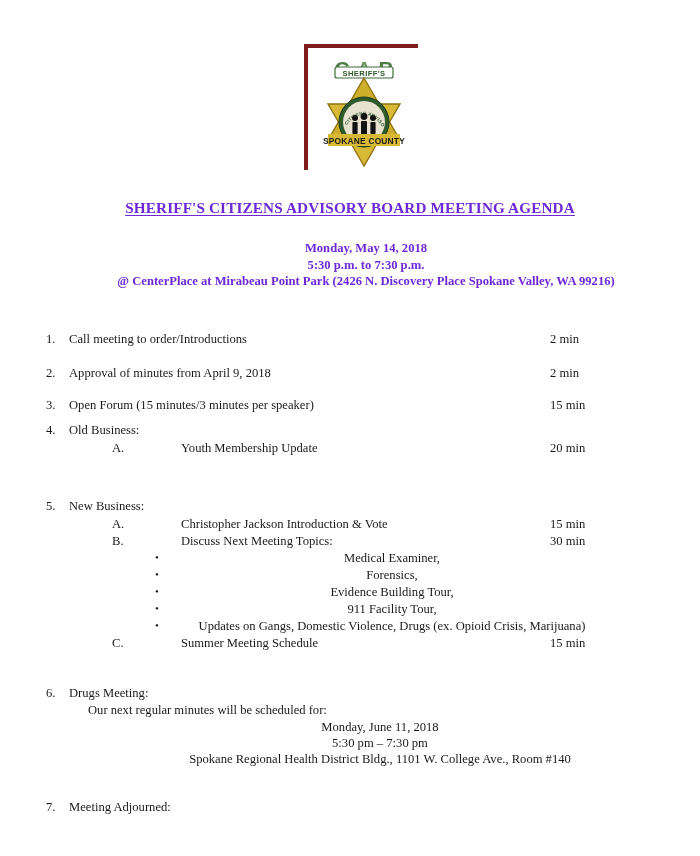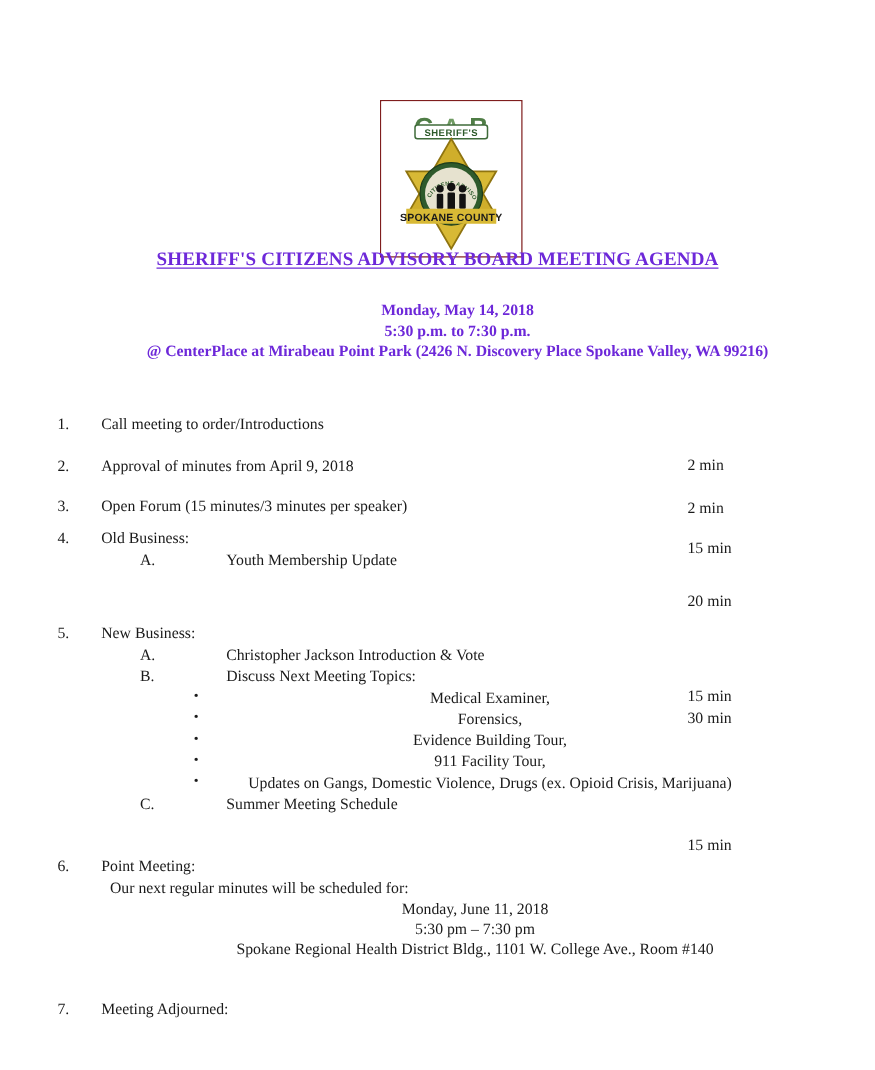--- a/index.html
+++ b/index.html
@@ -22,24 +22,23 @@
     background: #ffffff;
   }
 
   
   .logo-box {
     position: absolute;
     left: 304px;
     top: 44px;
     width: 114px;
     height: 126px;
-    border: 1px solid #7f1d1d;
+    border: 4px solid #7f1d1d;
     background: #ffffff;
     box-sizing: border-box;
-    margin-top: 36px;
   }
   .logo-svg { display: block; width: 112px; height: 124px; }
 
   
   .doc-title {
     position: absolute;
     left: 0;
     top: 199px;
     width: 700px;
     text-align: center;
@@ -81,21 +80,21 @@
   }
   .num {
     position: absolute;
     left: 46px;
     top: 0;
     width: 18px;
     text-align: left;
   }
   .txt-l1 {
     position: absolute;
-    left: 81px;
+    left: 69px;
     top: 0;
     width: 470px;
   }
   .letter {
     position: absolute;
     left: 112px;
     top: 0;
     width: 20px;
   }
   .txt-l2 {
@@ -118,21 +117,20 @@
     width: 440px;
     white-space: nowrap;
     text-align: center;
   }
   .dur {
     position: absolute;
     left: 550px;
     top: 0;
     width: 80px;
     text-align: left;
-    margin-top: 33px;
   }
   .center-sub {
     position: absolute;
     left: 0;
     top: 0;
     width: 700px;
     text-align: center;
     padding-left: 30px;
   }
   .indent-note {
@@ -265,21 +263,21 @@
     </div>
 
     <div class="row" style="height:50px">
       <span class="letter">C.</span>
       <span class="txt-l2">Summer Meeting Schedule</span>
       <span class="dur">15 min</span>
     </div>
 
     <div class="row" style="height:17px">
       <span class="num">6.</span>
-      <span class="txt-l1">Point Meeting:</span>
+      <span class="txt-l1">Drugs Meeting:</span>
     </div>
 
     <div class="row" style="height:17px">
       <span class="indent-note">Our next regular minutes will be scheduled for:</span>
     </div>
     <div class="row" style="height:16px">
       <span class="center-sub">Monday, June 11, 2018</span>
     </div>
     <div class="row" style="height:16px">
       <span class="center-sub">5:30 pm – 7:30 pm</span>

